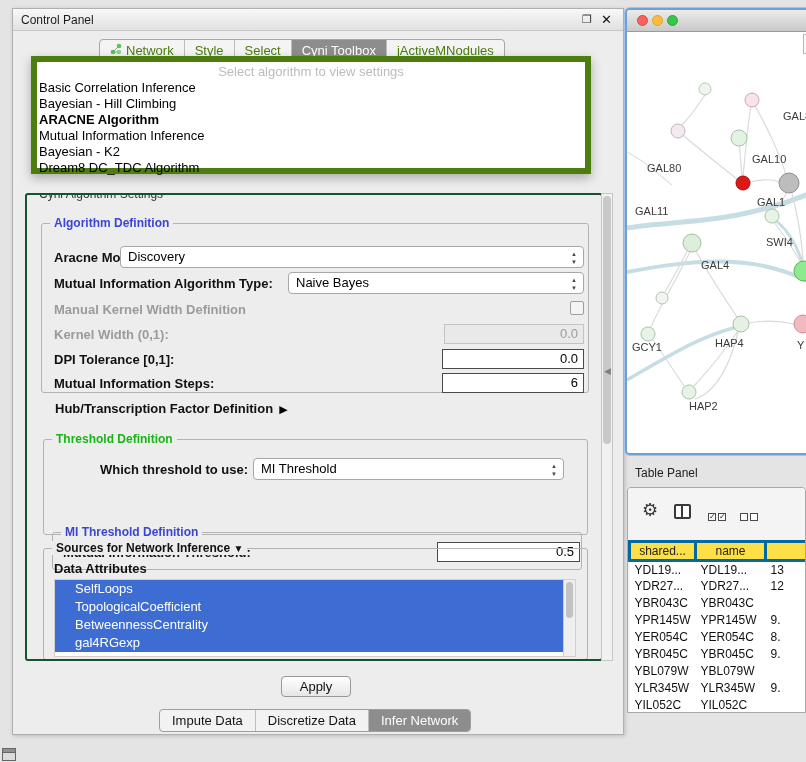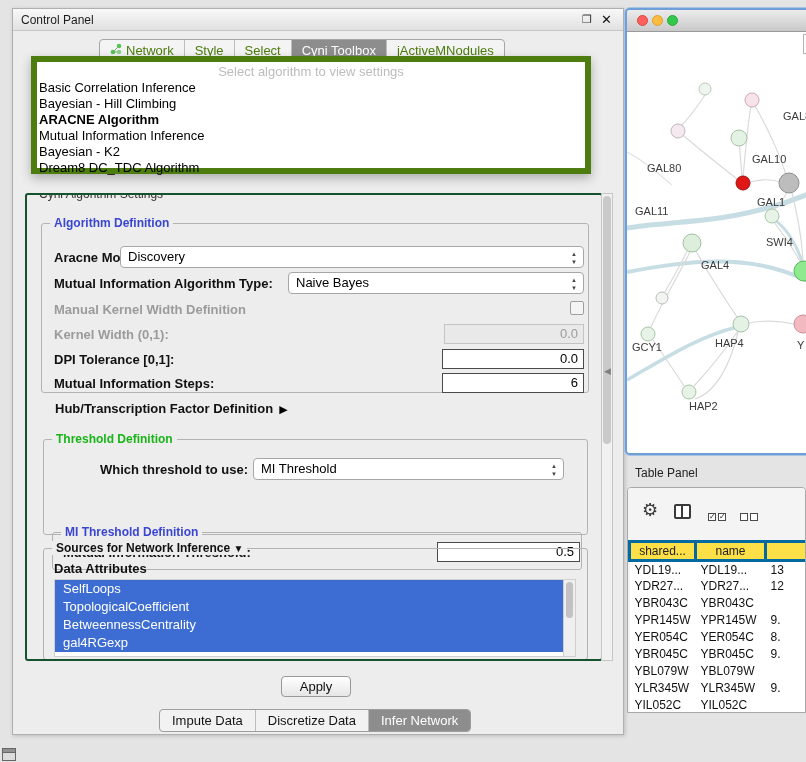--- a/index.html
+++ b/index.html
@@ -56,21 +56,21 @@
   .tri { font-size:11px; margin-left:6px; color:#000; }
 
   .v-scrollbar { position:absolute; left:588px; top:184px; width:12px; height:468px;
     background:#f1f1f1; border:1px solid #c6c6c6; }
   .v-scrollbar .thumb { position:absolute; left:1px; top:2px; width:8px; height:248px;
     background:#c9c9c9; border-radius:4px; }
 
   .attr-list { position:absolute; left:10px; top:30px; width:522px; height:78px;
     background:#fff; overflow:hidden; border:1px solid #d0d0d0; }
   .attr-item { height:18px; line-height:18px; font-size:13px; color:#fff; background:#3d6dd2;
-    padding-left:8px; width:508px; cursor:pointer; }
+    padding-left:20px; width:508px; cursor:pointer; }
   .attr-scroll { position:absolute; right:0; top:0; width:12px; height:100%;
     background:#efefef; border-left:1px solid #ccc; }
   .attr-scroll .thumb { position:absolute; left:2px; top:2px; width:7px; height:36px;
     background:#c2c2c2; border-radius:4px; }
 
   .apply-btn { position:absolute; left:268px; top:667px; width:70px; height:21px;
     background:linear-gradient(#ffffff,#e6e6e6); border:1px solid #989898; border-radius:4px;
     font-size:13px; text-align:center; line-height:19px; color:#111; cursor:pointer; }
 
   .bottom-tabs { position:absolute; left:146px; top:700px; display:flex; border:1px solid #9e9e9e;

